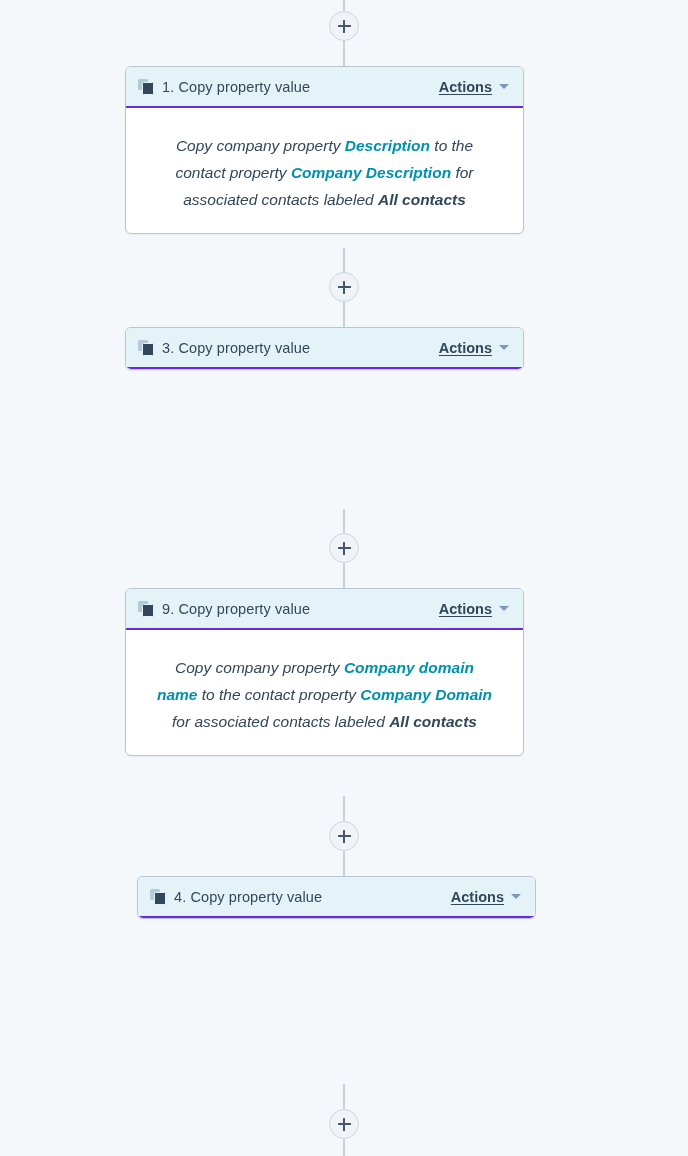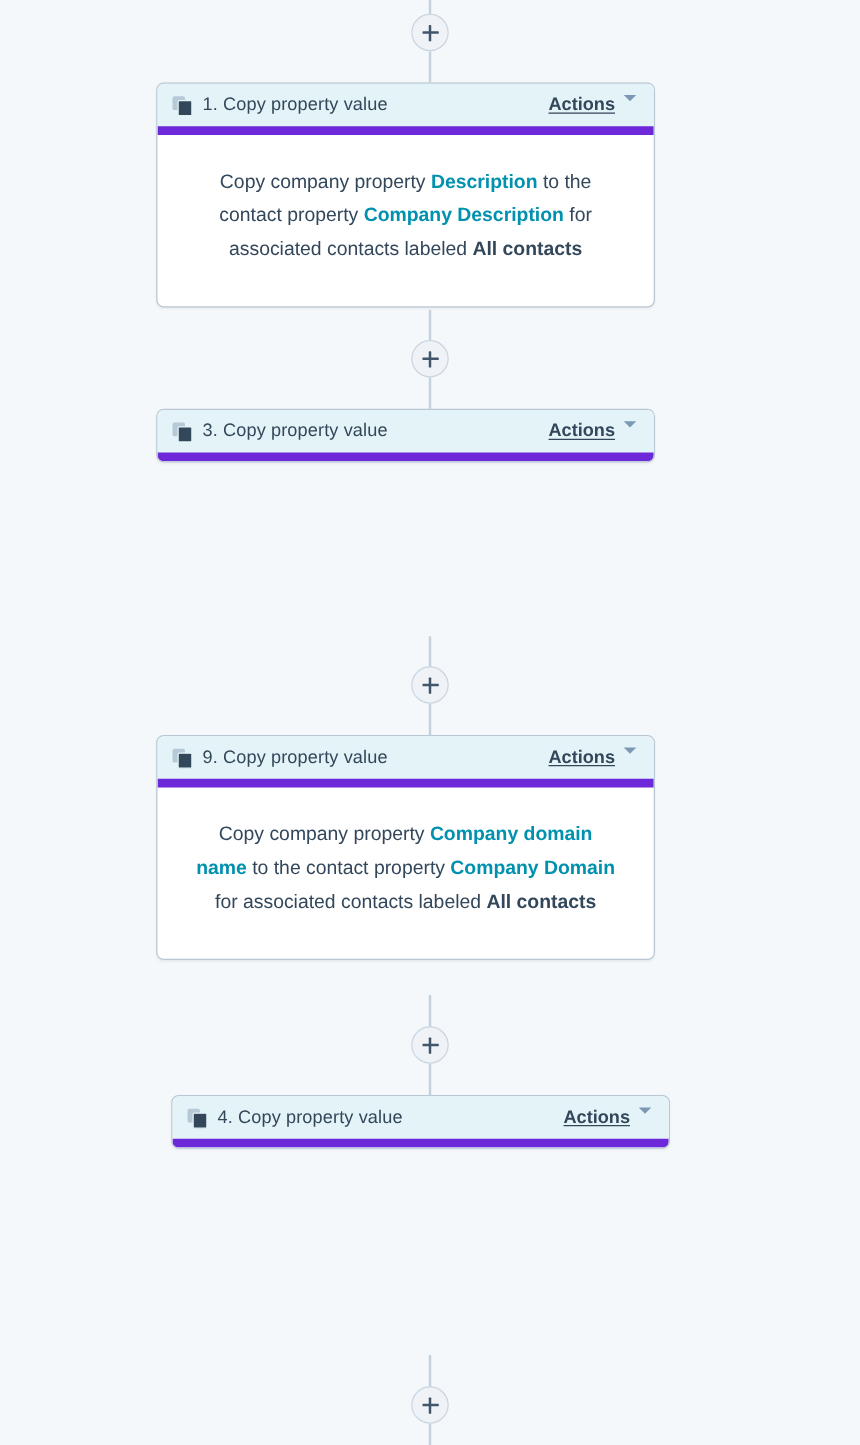--- a/index.html
+++ b/index.html
@@ -85,21 +85,21 @@
     overflow: hidden;
     box-shadow: 0 1px 2px rgba(45,62,80,0.07);
   }
 
   .card-header {
     display: flex;
     align-items: center;
     height: 41px;
     padding: 0 14px 0 12px;
     background: #E4F3F7;
-    border-bottom: 7px solid #6d28d9;
+    border-bottom: 2px solid #6d28d9;
     box-sizing: border-box;
   }
 
   .copy-icon {
     flex: 0 0 auto;
     width: 15px;
     height: 15px;
     position: relative;
     margin-right: 9px;
     display: block;
@@ -128,45 +128,47 @@
     font-size: 14.5px;
     color: #33475B;
     letter-spacing: 0.1px;
     white-space: nowrap;
     overflow: hidden;
   }
 
   .actions-menu {
     flex: 0 0 auto;
     display: flex;
+    align-items: center;
     cursor: pointer;
     gap: 7px;
   }
   .actions-label {
     font-size: 14.5px;
     font-weight: bold;
     color: #33475B;
     text-decoration: underline;
     text-underline-offset: 2px;
   }
   .caret-down-icon {
     display: block;
     width: 0; height: 0;
     border-left: 5px solid transparent;
     border-right: 5px solid transparent;
     border-top: 5px solid #7C98B6;
   }
 
   .card-body {
-    padding: 24px 30px 32px 30px;
+    padding: 24px 30px 20px 30px;
     text-align: center;
     font-size: 15.5px;
     line-height: 27px;
     color: #33475B;
     hyphens: auto;
+    font-style: italic;
     -webkit-hyphens: auto;
   }
   .card-body .prop {
     color: #0091AE;
     font-weight: bold;
   }
   .card-body .label-strong {
     color: #33475B;
     font-weight: bold;
   }

